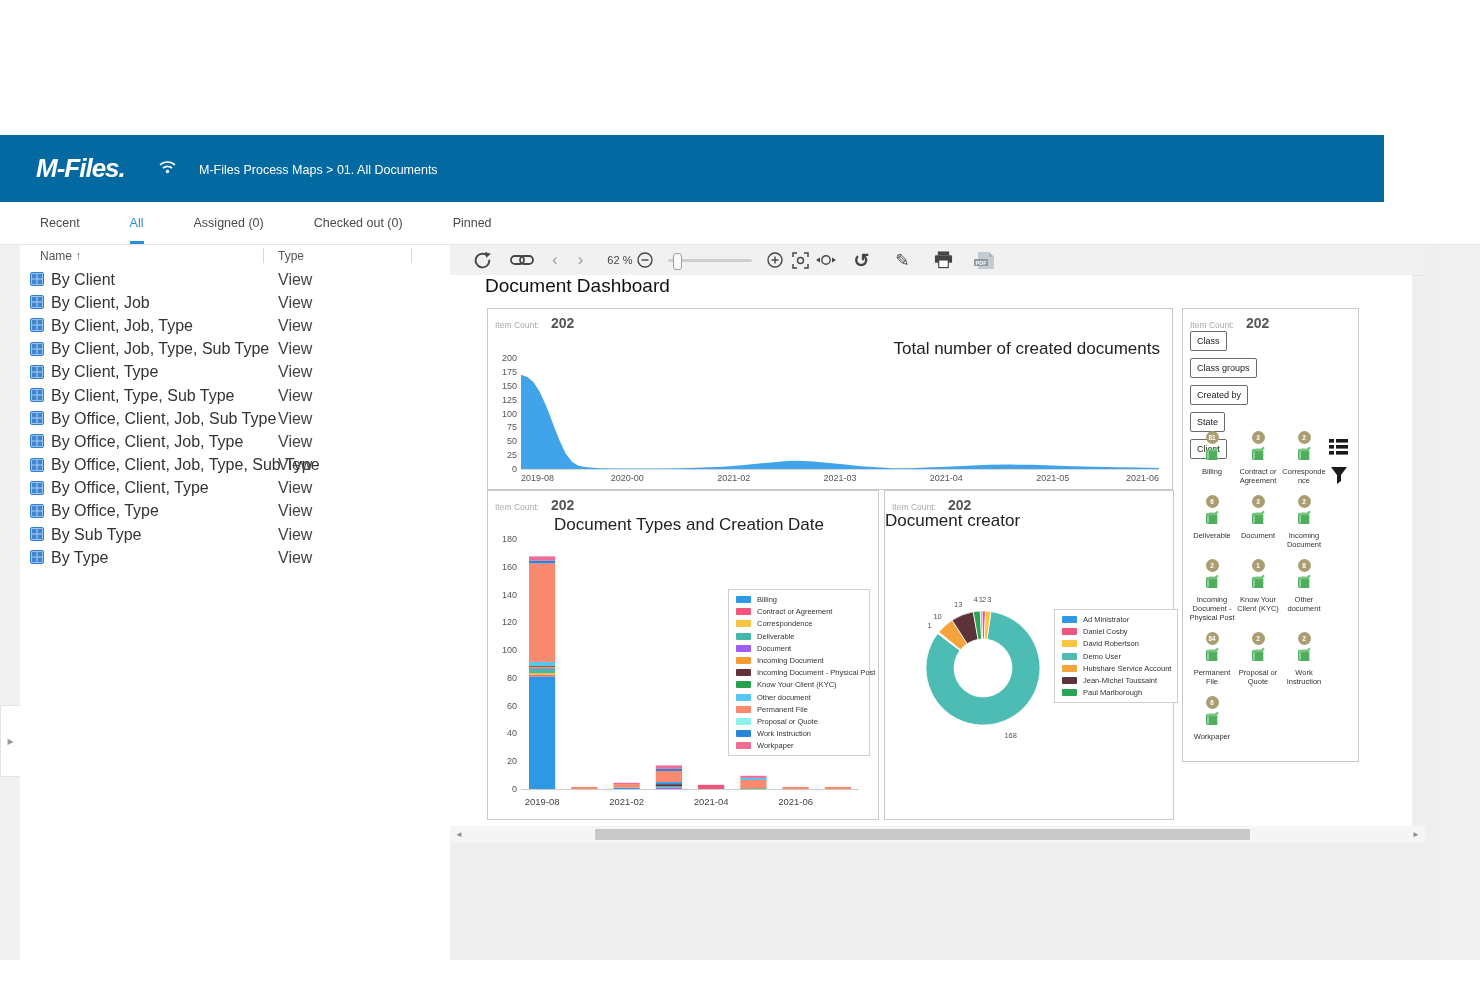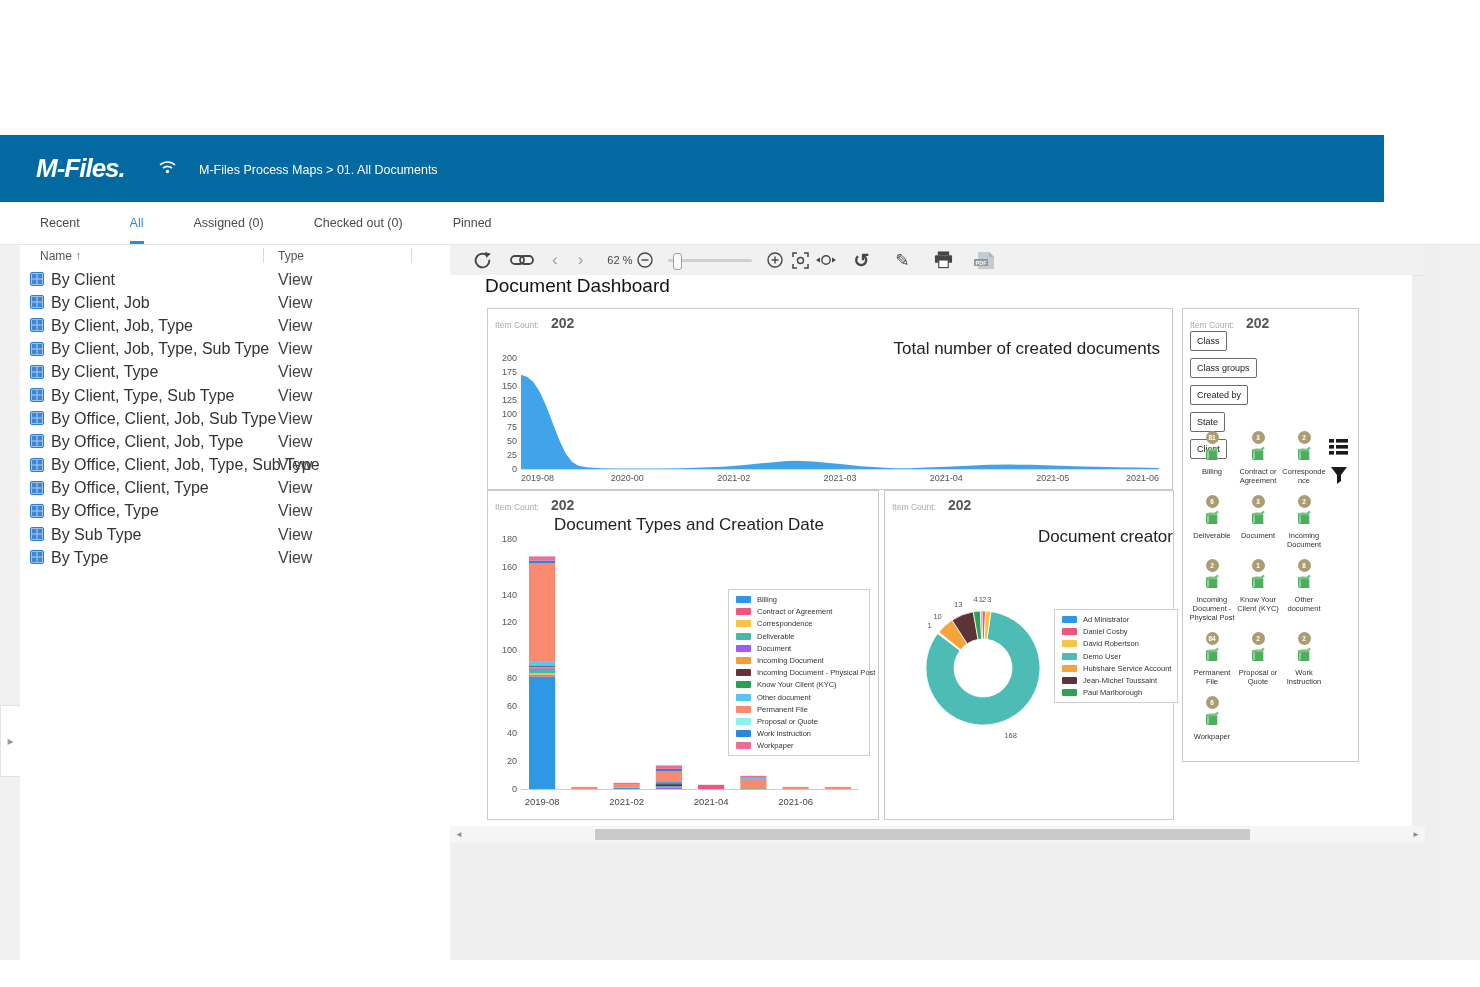--- a/index.html
+++ b/index.html
@@ -500,21 +500,21 @@
           </div>
           <div class="legend-row">
             <span class="legend-sw" style="background: rgb(240, 108, 148);"></span>
             <span>Workpaper</span>
           </div>
         </div>
     </div>
 
     <div class="panel" style="left:434px;top:215px;width:288px;height:328px">
       <div class="item-count"><span>Item Count:</span><b>202</b></div>
-      <div class="chart-title" style="left:0;right:0;top:36px;text-align:right">Document creator</div>
+      <div class="chart-title" style="left:0;right:0;top:20px;text-align:left">Document creator</div>
       <svg id="donut-svg" width="288" height="286" style="position:absolute;left:0;top:40px">
           <path d="M105.9,80.6 A57,57 0 1 1 52.7,102.4 L75.0,119.4 A29,29 0 1 0 102.0,108.3 Z" fill="#4cbcb5" stroke="#ffffff" stroke-width="0.8"></path>
           <text x="125.7" y="206.5" font-size="7.5" fill="#555" text-anchor="middle">168</text>
           <path d="M52.7,102.4 A57,57 0 0 1 53.8,101.0 L75.5,118.7 A29,29 0 0 0 75.0,119.4 Z" fill="#ffffff" stroke="#ffffff" stroke-width="0.8"></path>
           <text x="44.6" y="96.9" font-size="7.5" fill="#555" text-anchor="middle">1</text>
           <path d="M53.8,101.0 A57,57 0 0 1 67.0,89.2 L82.2,112.7 A29,29 0 0 0 75.5,118.7 Z" fill="#f5a33c" stroke="#ffffff" stroke-width="0.8"></path>
           <text x="52.6" y="88.4" font-size="7.5" fill="#555" text-anchor="middle">10</text>
           <path d="M67.0,89.2 A57,57 0 0 1 88.3,80.8 L93.1,108.4 A29,29 0 0 0 82.2,112.7 Z" fill="#5d333a" stroke="#ffffff" stroke-width="0.8"></path>
           <text x="73.2" y="75.7" font-size="7.5" fill="#555" text-anchor="middle">13</text>
           <path d="M88.3,80.8 A57,57 0 0 1 95.3,80.1 L96.6,108.0 A29,29 0 0 0 93.1,108.4 Z" fill="#2aa352" stroke="#ffffff" stroke-width="0.8"></path>

